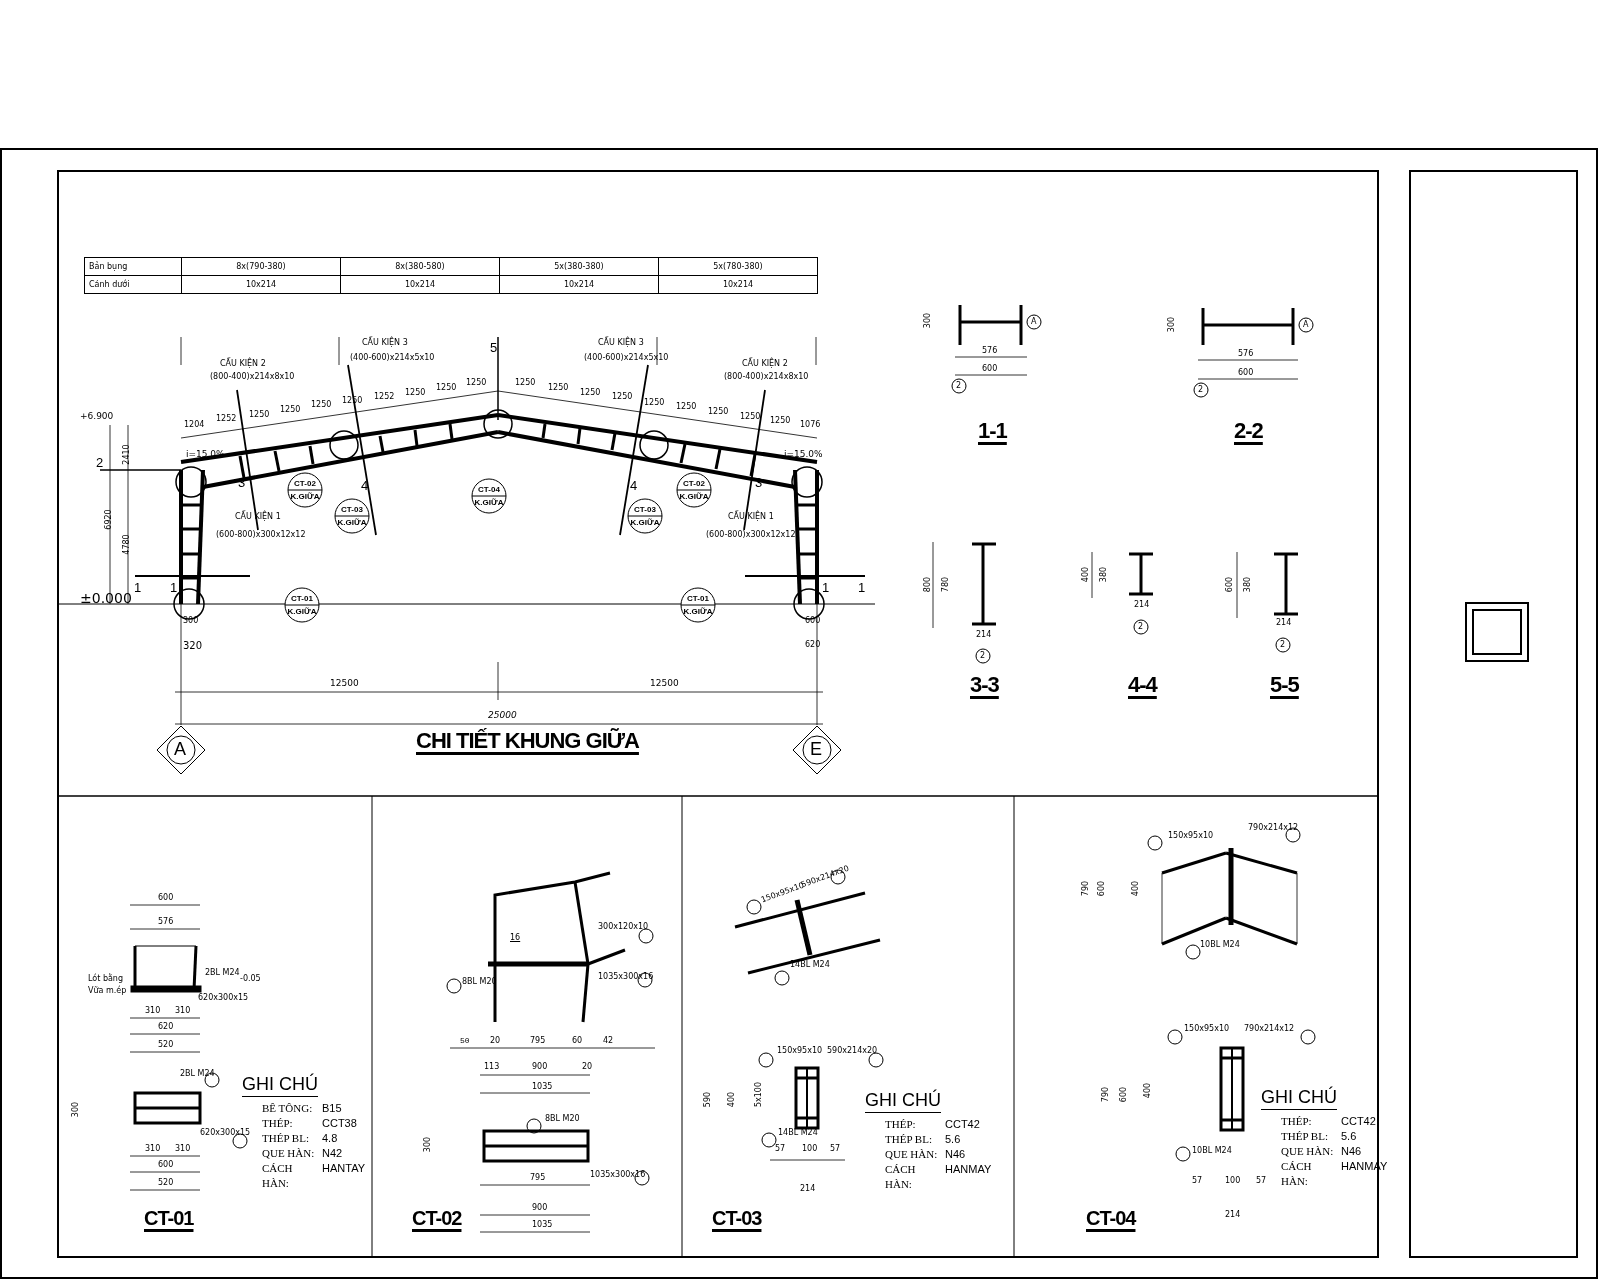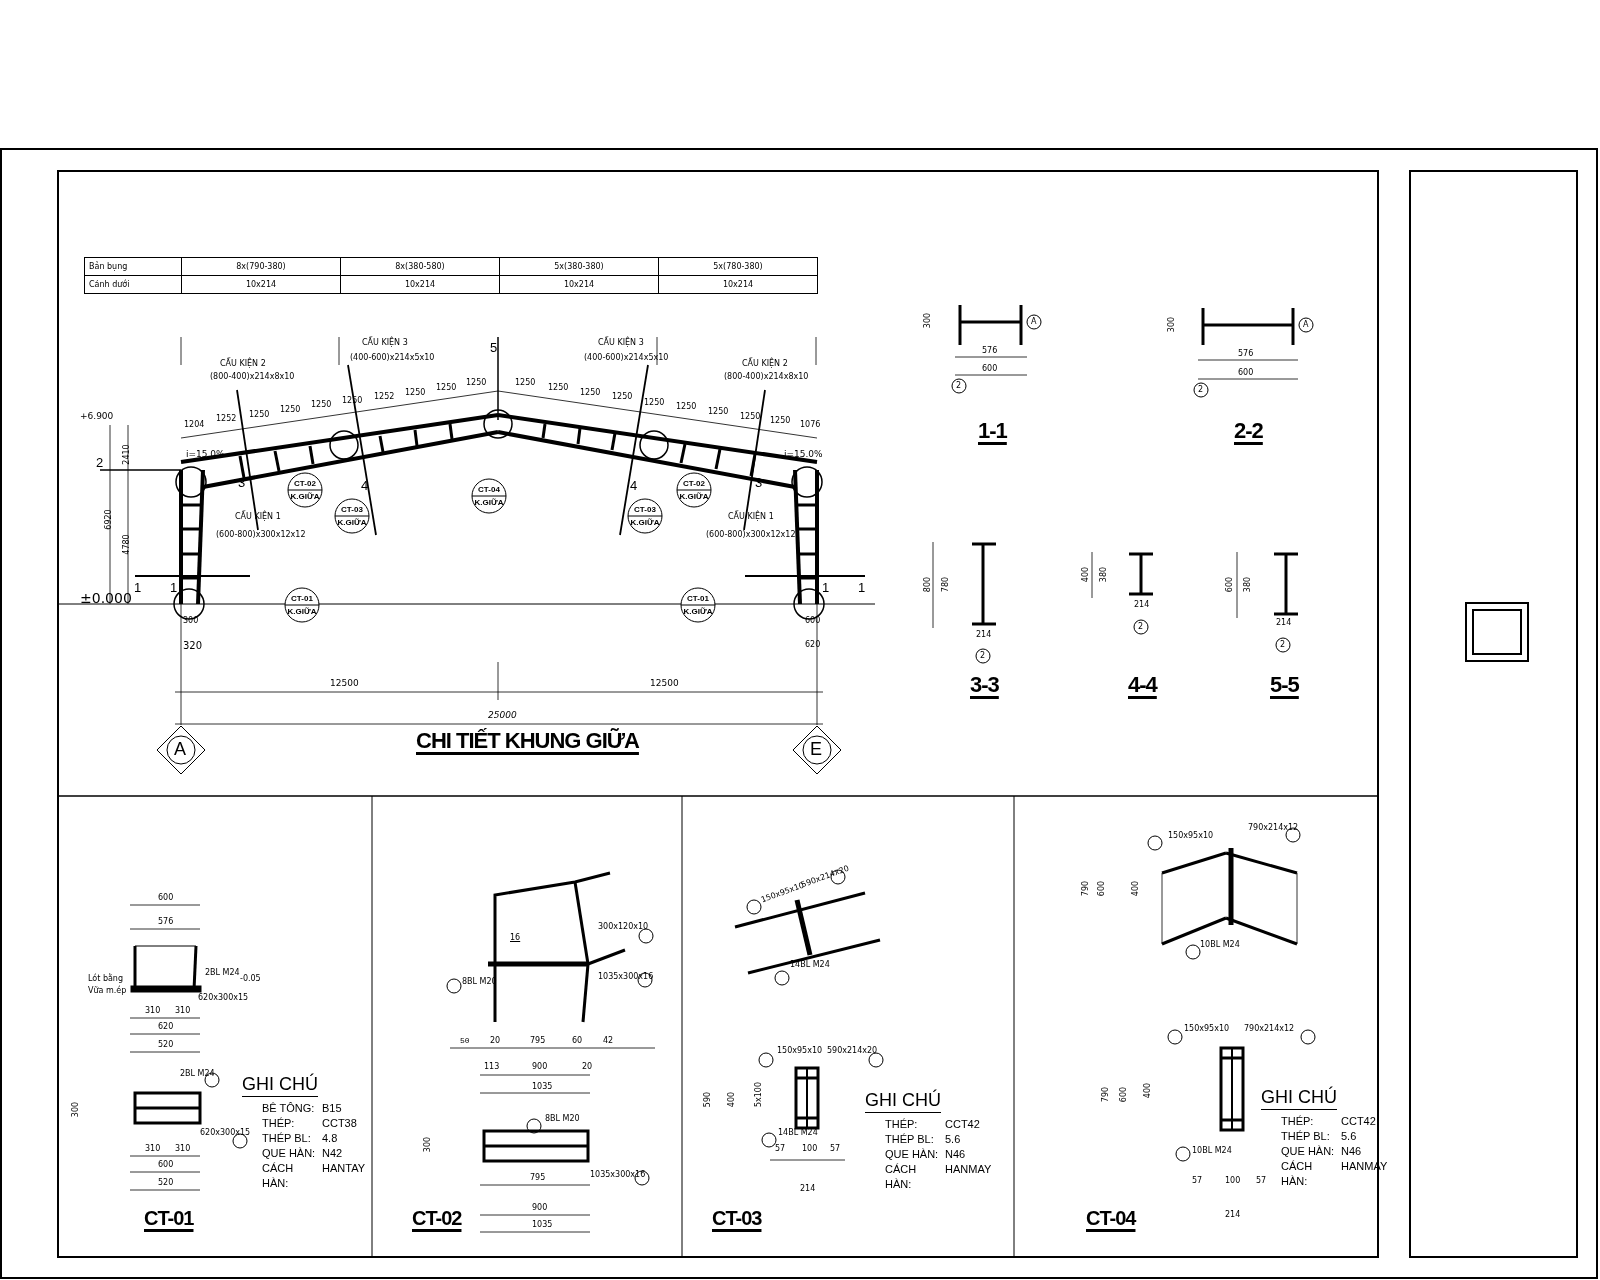--- a/index.html
+++ b/index.html
@@ -7,21 +7,21 @@
   .abs{position:absolute;}
   .frame{position:absolute;border:2px solid #000;box-sizing:border-box;}
   svg{position:absolute;left:0;top:0;}
   .dim{font-family:"DejaVu Sans",sans-serif;font-size:9px;fill:#000;}
   .small{font-size:8px;}
   .title-big{font-family:"Liberation Sans",sans-serif;font-weight:bold;font-size:22px;letter-spacing:-1px;}
   .ct-title{font-family:"Liberation Sans",sans-serif;font-weight:bold;font-size:20px;letter-spacing:-1px;text-decoration:underline;text-decoration-thickness:3px;text-underline-offset:4px;}
   .sec-title{font-family:"Liberation Sans",sans-serif;font-weight:bold;font-size:22px;letter-spacing:-1px;text-decoration:underline;text-decoration-thickness:3px;text-underline-offset:4px;}
   .note-head{font-family:"Liberation Sans",sans-serif;font-size:18px;border-bottom:1.5px solid #000;padding-bottom:1px;display:inline-block;}
   .note-row{font-family:"Liberation Sans",sans-serif;font-size:11px;line-height:15px;display:flex;}
-  .note-row .k{width:60px;}
+  .note-row .k{width:60px;font-family:Liberation Serif, serif;}
   table.spec{position:absolute;border-collapse:collapse;font-family:"DejaVu Sans",sans-serif;font-size:8px;}
   table.spec td{border:1px solid #000;height:17px;padding:0 4px;text-align:center;}
   table.spec td:first-child{text-align:left;width:88px;}
   table.spec td.c{width:150px;}
 </style>
 </head>
 <body>
 
 <div class="frame" style="left:0;top:148px;width:1598px;height:1131px;"></div>
 <div class="frame" style="left:57px;top:170px;width:1322px;height:1088px;"></div>

